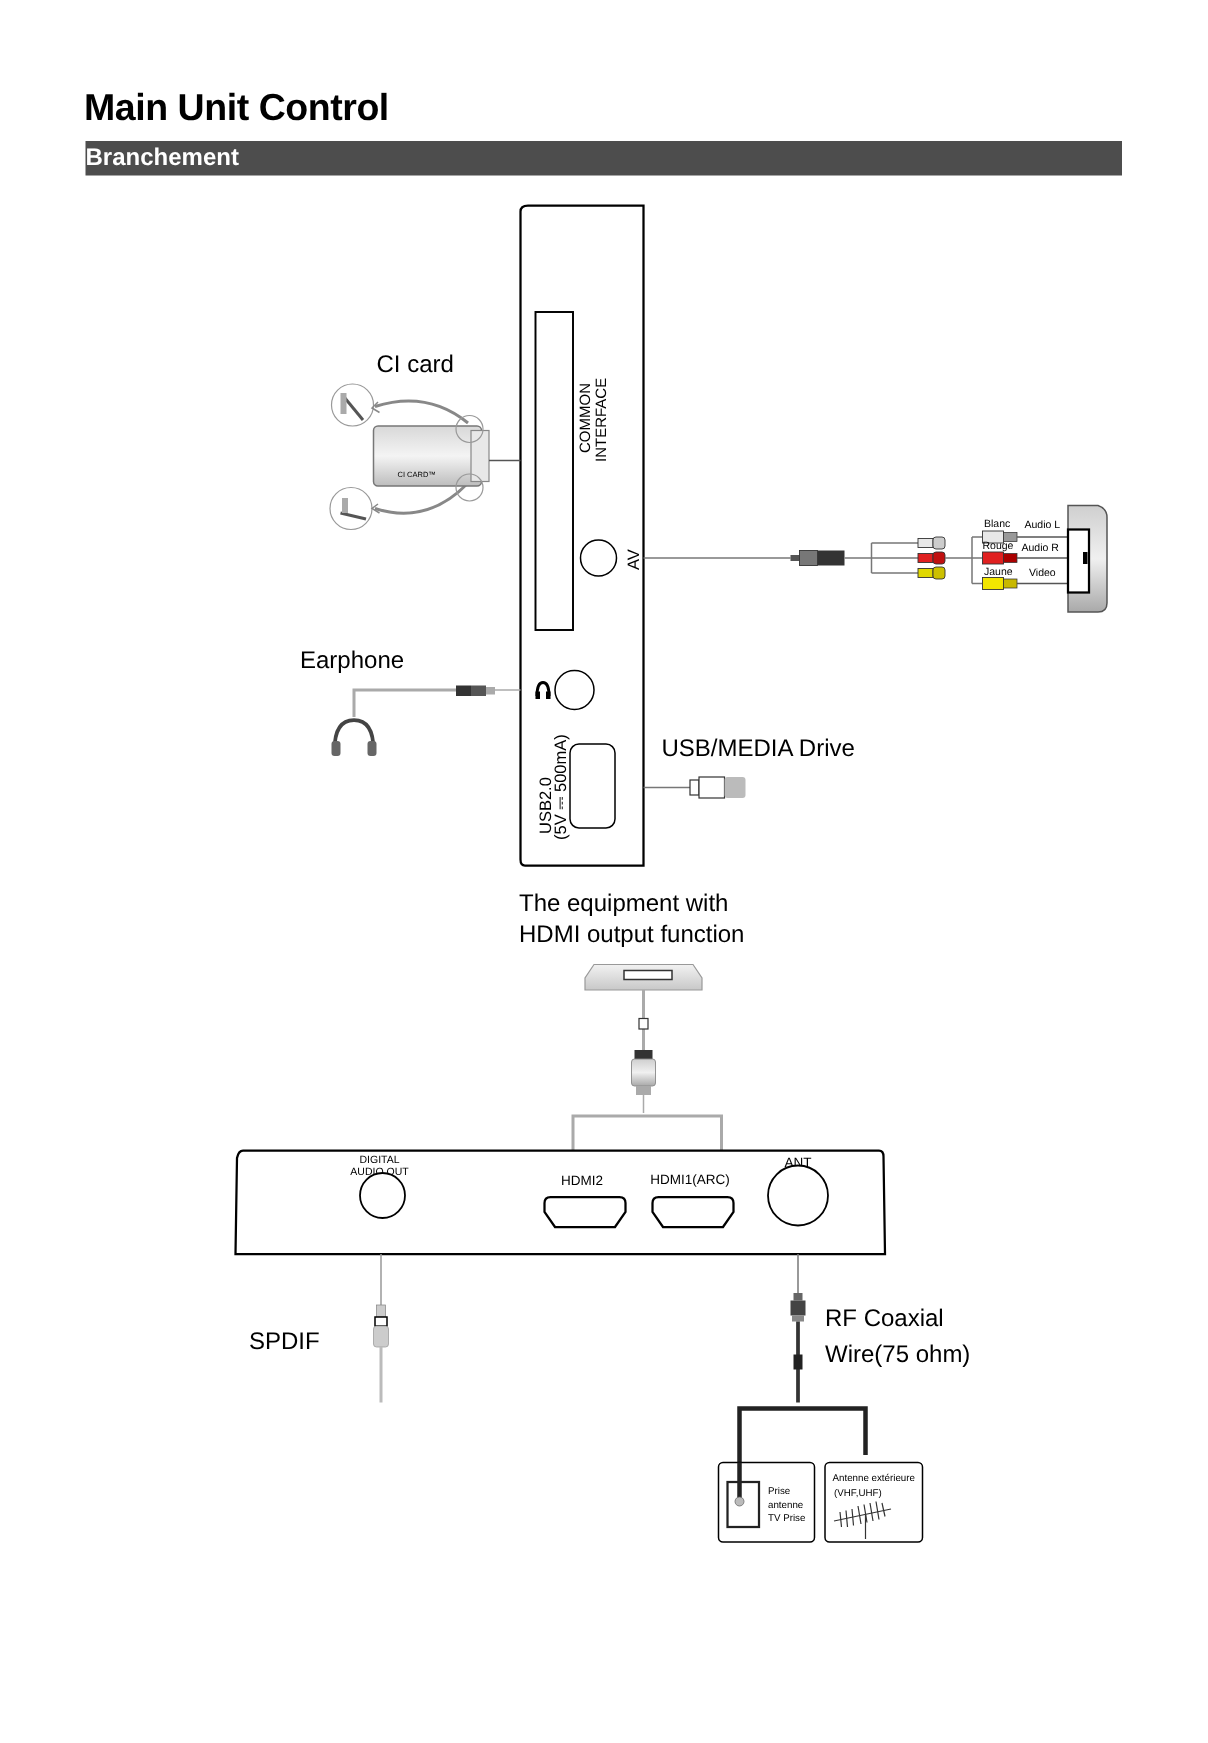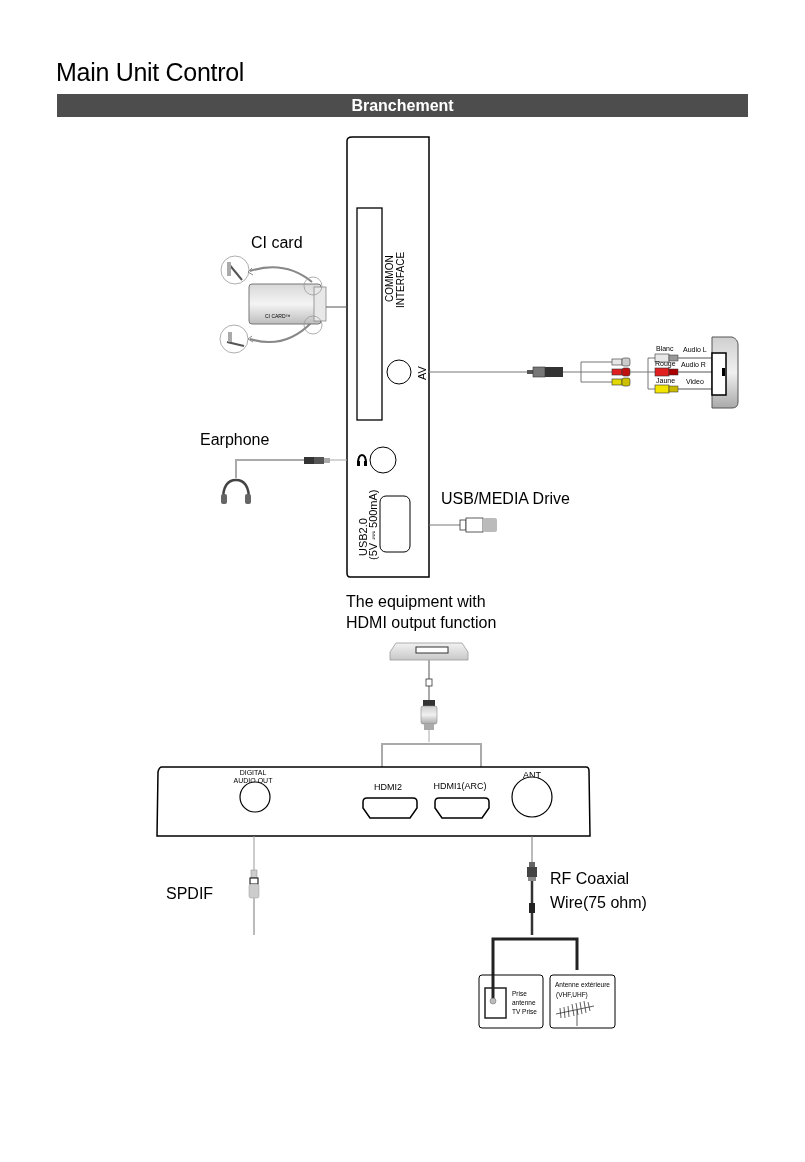--- a/index.html
+++ b/index.html
@@ -1,18 +1,18 @@
 <!DOCTYPE html>
 <html><head>
 <meta charset="utf-8">
 <style>
   html, body { margin: 0; padding: 0; background: #ffffff; }
   body { width: 805px; height: 1162px; position: relative; overflow: hidden; font-family: "Liberation Sans", sans-serif; color: #000; }
-  .title { position: absolute; left: 56px; top: 58px; font-size: 25px; font-weight: normal; letter-spacing: -0.3px; }
-  .banner { position: absolute; left: 57px; top: 94px; width: 691px; height: 23px; background: #4d4d4d; color: #fff; font-weight: bold; font-size: 16px; text-align: center; line-height: 23px; }
+  .title { position: absolute; left: 56px; top: 58px; font-size: 25px; font-weight: bold; letter-spacing: -0.3px; }
+  .banner { position: absolute; left: 57px; top: 94px; width: 691px; height: 23px; background: #4d4d4d; color: #fff; font-weight: bold; font-size: 16px; text-align: left; line-height: 23px; }
   svg.diagram { position: absolute; left: 0; top: 0; }
   .lbl { font-family: "Liberation Sans", sans-serif; fill: #000; }
 </style>
 </head>
 <body>
 
 <div class="title">Main Unit Control</div>
 <div class="banner">Branchement</div>
 
 <svg class="diagram" width="805" height="1162" viewBox="0 0 805 1162">

